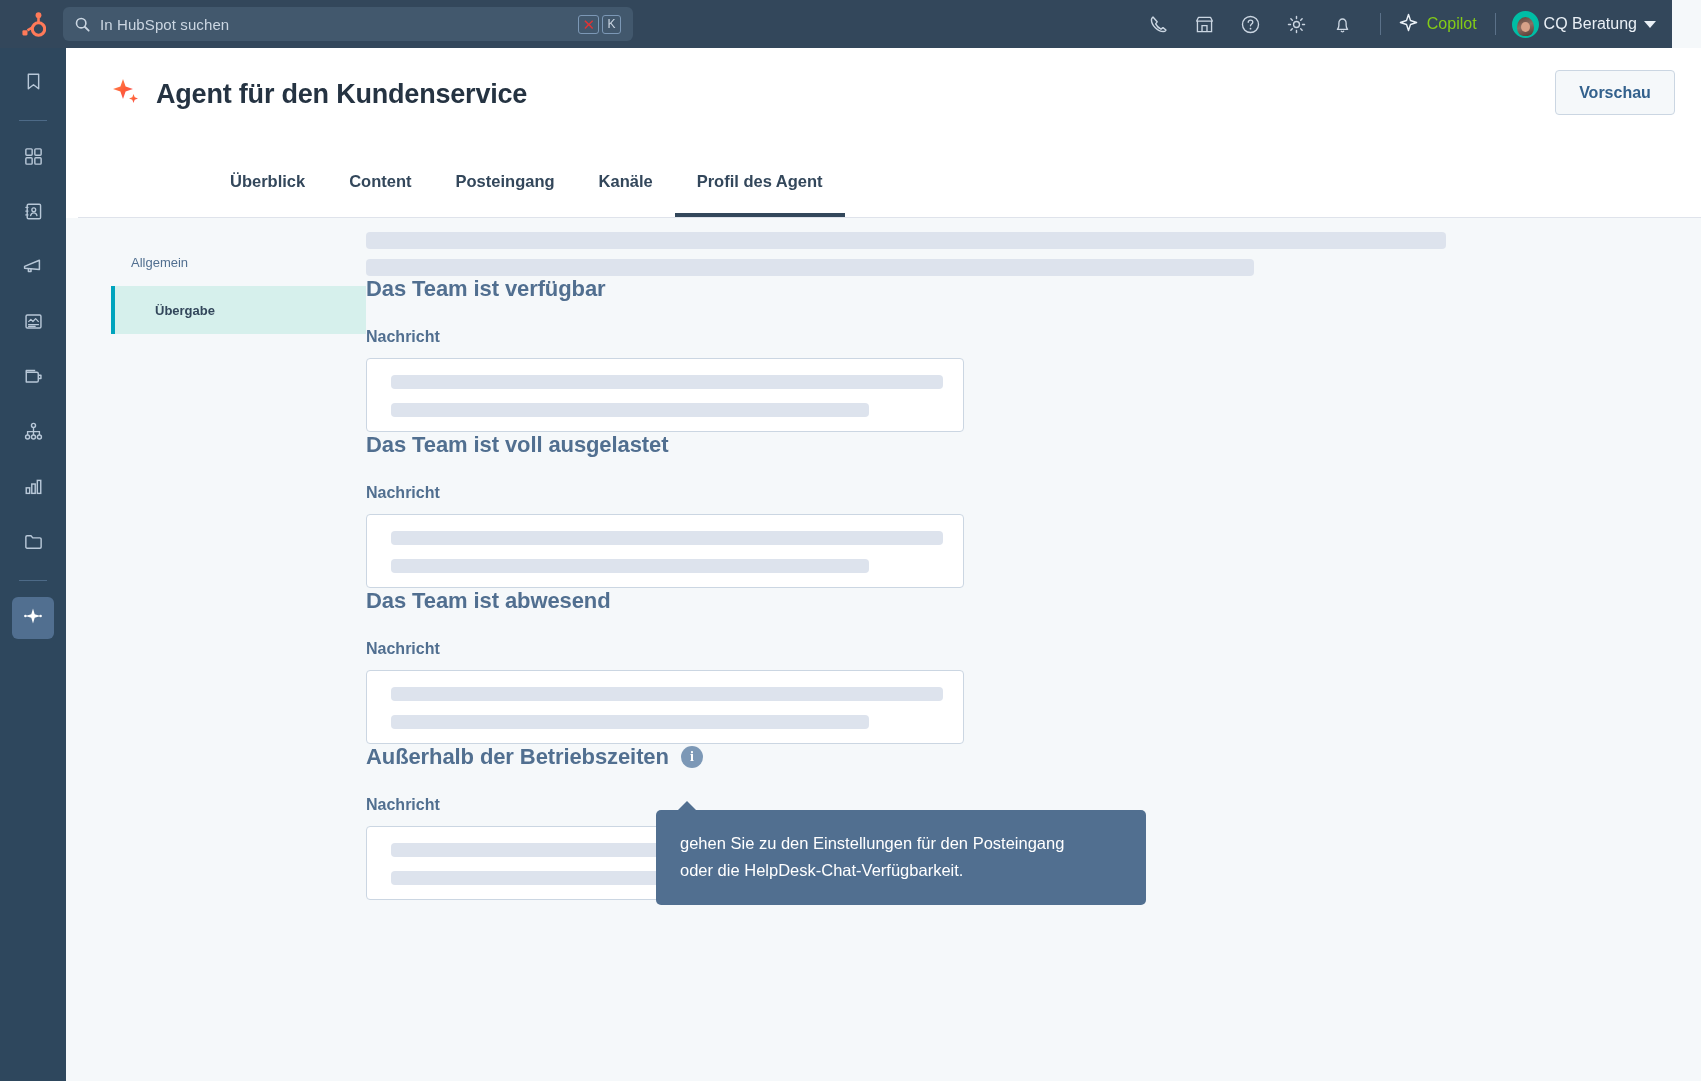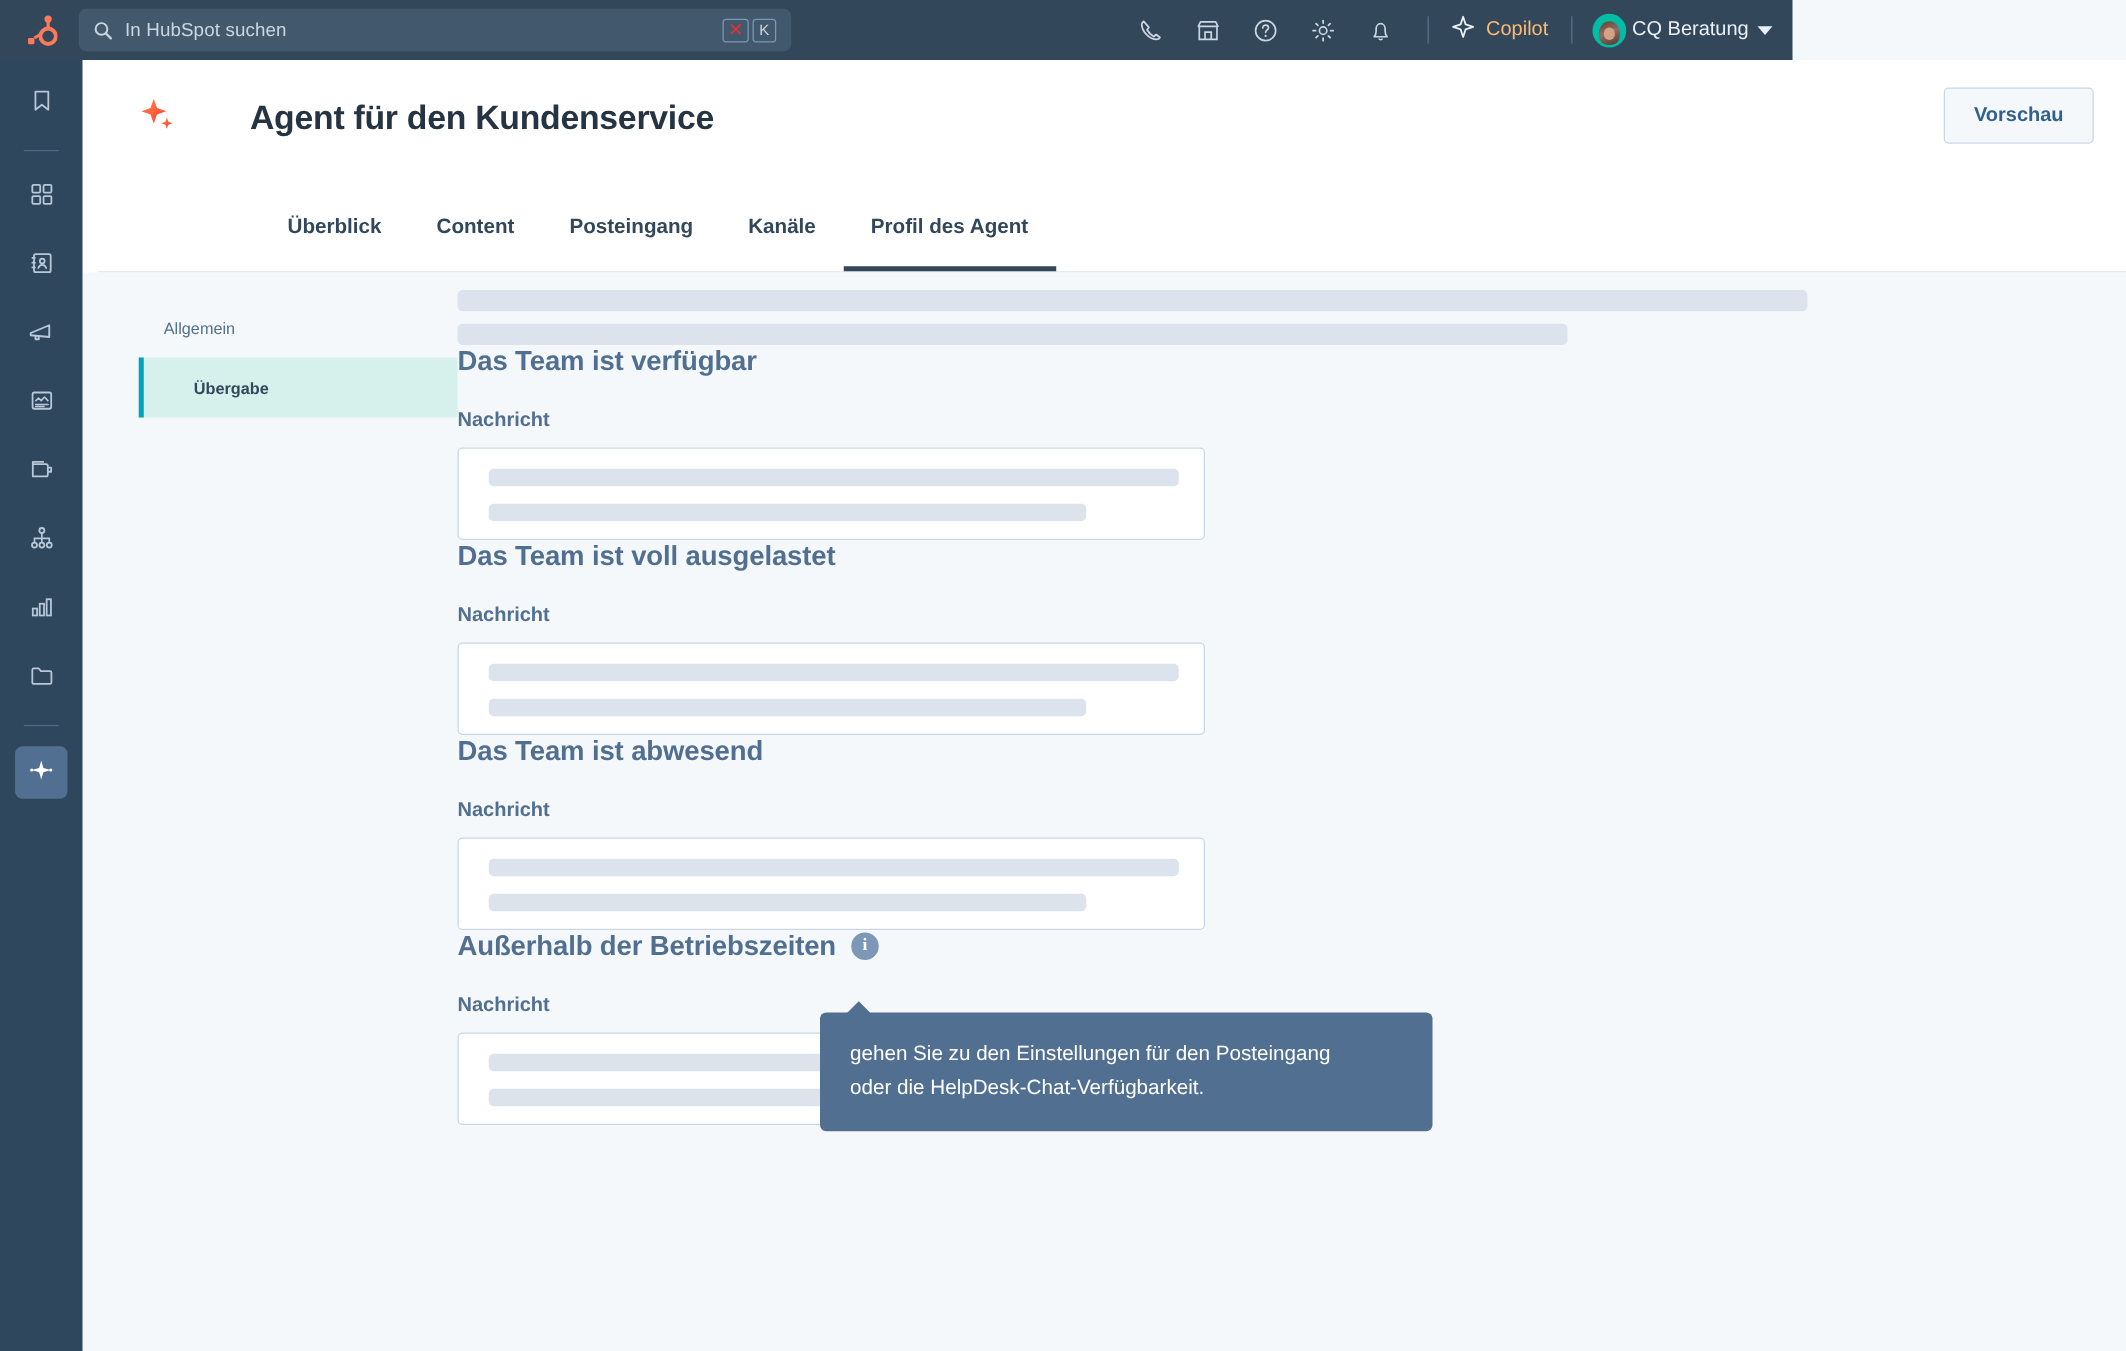--- a/index.html
+++ b/index.html
@@ -7,21 +7,21 @@
   html, body {
     width: 1701px; height: 1081px;
     overflow: hidden;
     font-family: "Liberation Sans", "DejaVu Sans", sans-serif;
     background: #f5f8fa;
   }
 
   
   .topbar {
     position: absolute; top: 0; left: 0;
-    width: 1434px; height: 48px;
+    width: 1672px; height: 48px;
     background: #33475b;
     display: flex; align-items: center;
     z-index: 40;
   }
   .hs-logo { width: 66px; display: flex; align-items: center; justify-content: center; }
   .hs-logo svg { display: block; }
 
   .search-wrap {
     width: 570px; height: 34px;
     background: #42586d;
@@ -55,21 +55,21 @@
     padding-right: 16px;
   }
   .tb-icon {
     width: 46px; height: 48px;
     display: flex; align-items: center; justify-content: center;
     cursor: pointer;
   }
   .tb-sep { width: 1px; height: 22px; background: #5b7189; margin: 0 14px; }
   .copilot {
     display: flex; align-items: center; gap: 9px;
-    color: #fdba74; font-size: 16px;
+    color: #84cc16; font-size: 16px;
     padding: 0 4px; cursor: pointer;
   }
   .user-menu {
     display: flex; align-items: center; gap: 5px;
     color: #eaf0f6; font-size: 16px; cursor: pointer;
     padding-left: 2px;
   }
   .avatar {
     width: 27px; height: 27px; border-radius: 50%;
     background: #00bda5;
@@ -130,21 +130,20 @@
   .page-header {
     position: relative;
     height: 118px;
     background: #ffffff;
     padding: 28px 0 0 44px;
   }
   .title-row { display: flex; align-items: center; gap: 14px; }
   .title-text {
     font-size: 27px; font-weight: 700; color: #253342;
     letter-spacing: -.2px;
-    margin-left: 44px;
   }
   .preview-btn {
     position: absolute; right: 26px; top: 22px;
     height: 45px; min-width: 120px;
     background: #f5f8fa;
     border: 1px solid #cbd6e2;
     border-radius: 4px;
     color: #33618d; font-size: 16px; font-weight: 600;
     display: flex; align-items: center; justify-content: center;
     padding: 0 22px; cursor: pointer;

